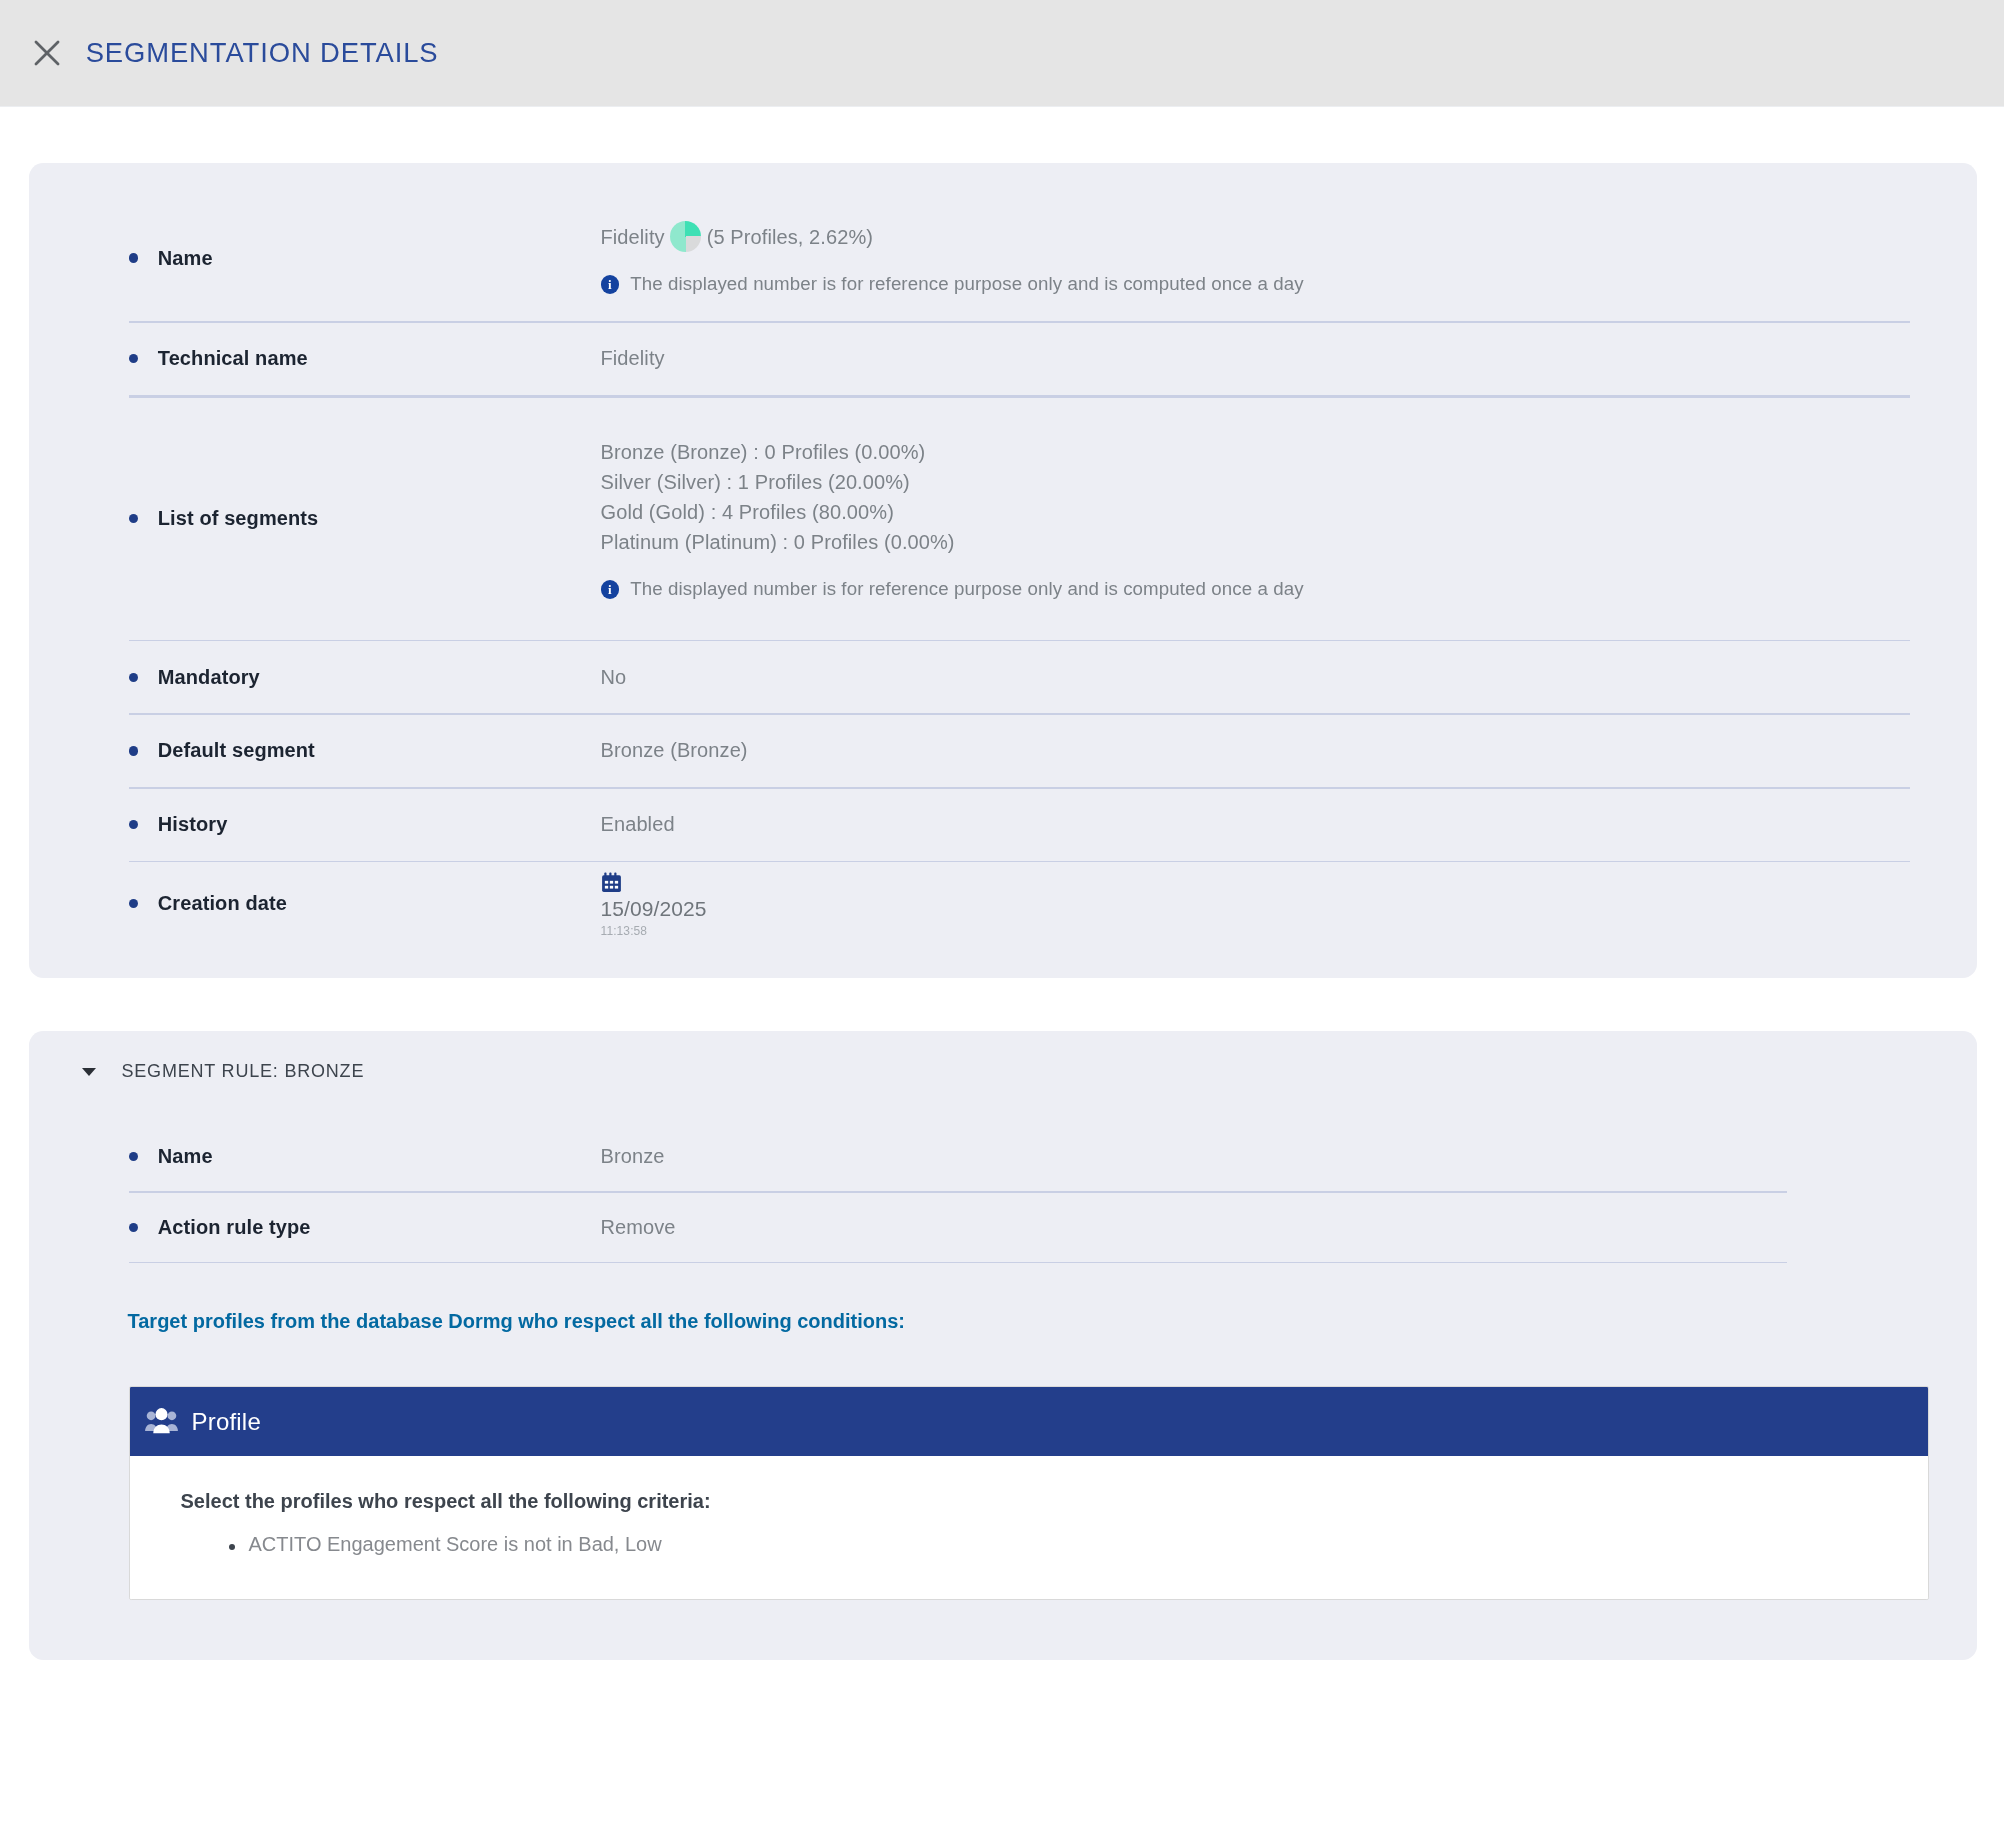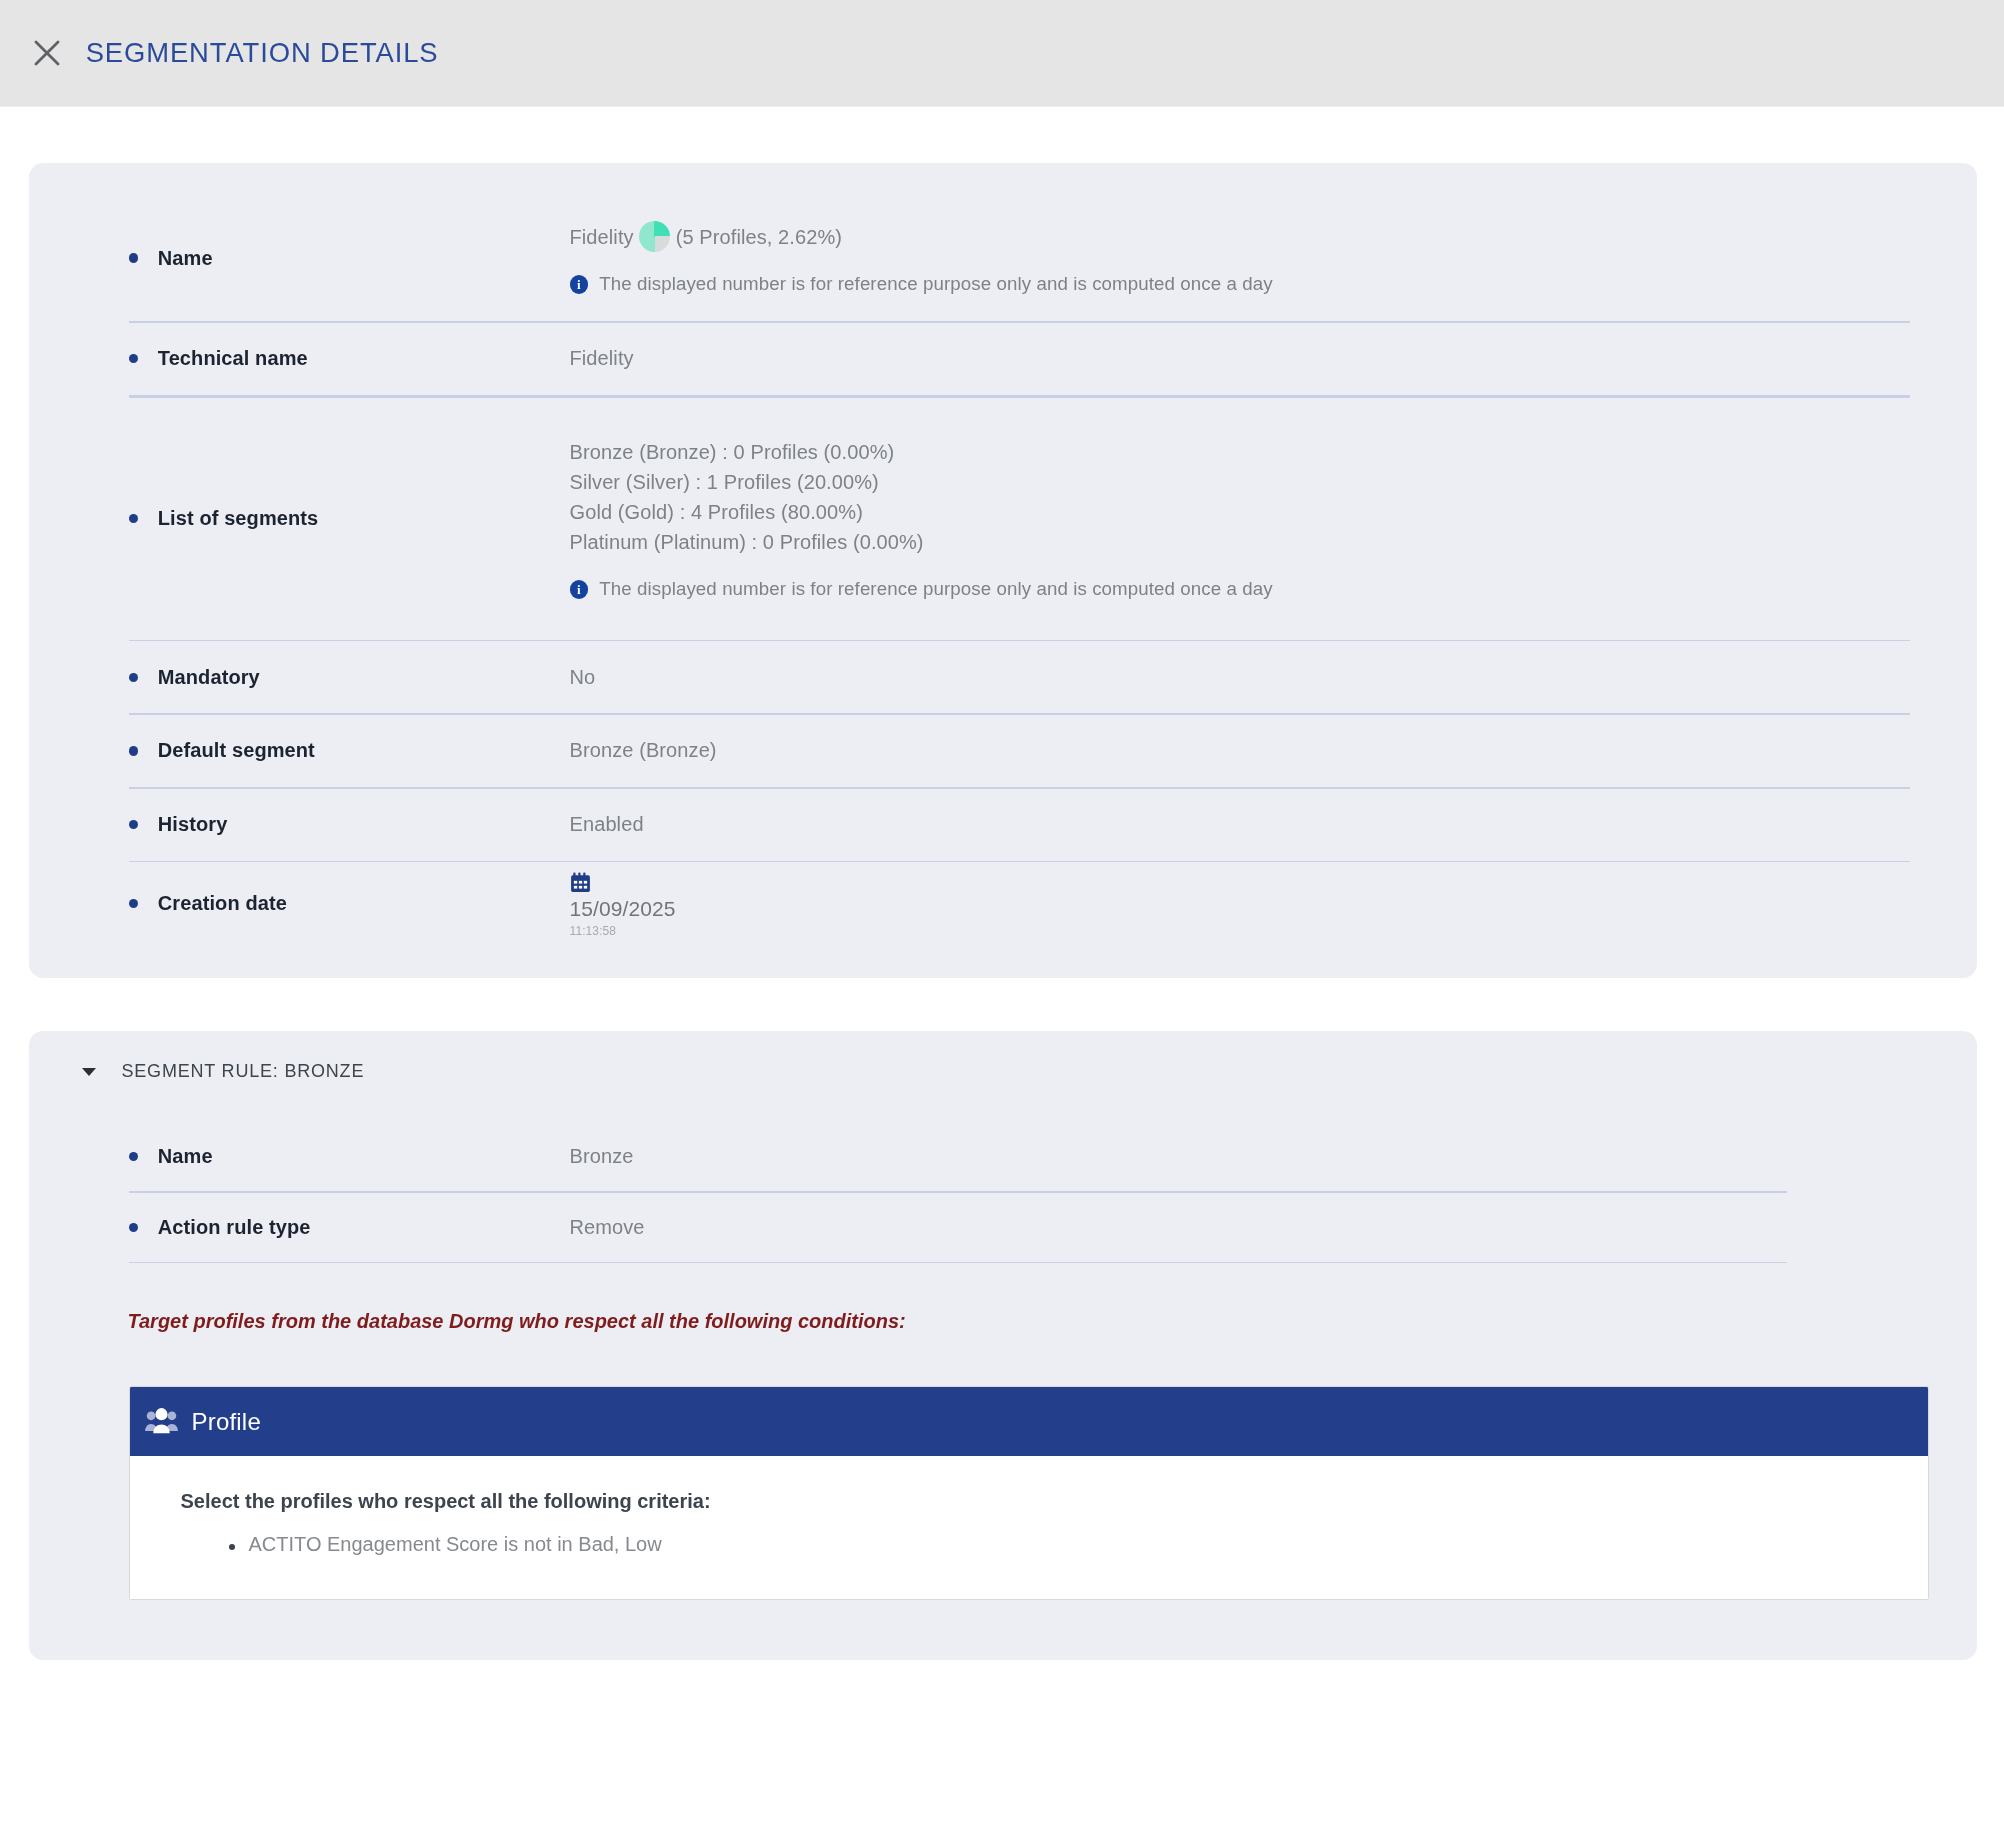--- a/index.html
+++ b/index.html
@@ -92,21 +92,21 @@
   .value-cell {
     margin-left: auto;
     flex: 1 1 auto;
     padding-left: 0;
     font-size: 20px;
     color: #7c8288;
     letter-spacing: 0.1px;
   }
   
   .drow-inner { position: relative; }
-  .value-cell { position: absolute; left: 541px; right: 77px; }
+  .value-cell { position: absolute; left: 572px; right: 77px; }
 
   .divider {
     height: 1.6px;
     background: #c9cfe4;
     margin-left: 100px;
     margin-right: 67px;
   }
 
   
   .val-line { line-height: 1.45; }
@@ -166,24 +166,23 @@
     font-size: 18px;
     letter-spacing: 0.8px;
     color: #3d444d;
     font-weight: 400;
     white-space: nowrap;
   }
 
   .target-text {
     font-size: 20px;
     font-weight: 700;
-    color: #7f1d1d;
+    color: #0369a1;
     padding-left: 99px;
     margin-top: 47px;
-    font-style: italic;
   }
 
   
   .criteria-box {
     margin: 53px 0 0 100px;
     width: 1800px;
     background: #ffffff;
     border: 1.1px solid #d9d9d9;
     border-radius: 2.2px;
     overflow: hidden;

